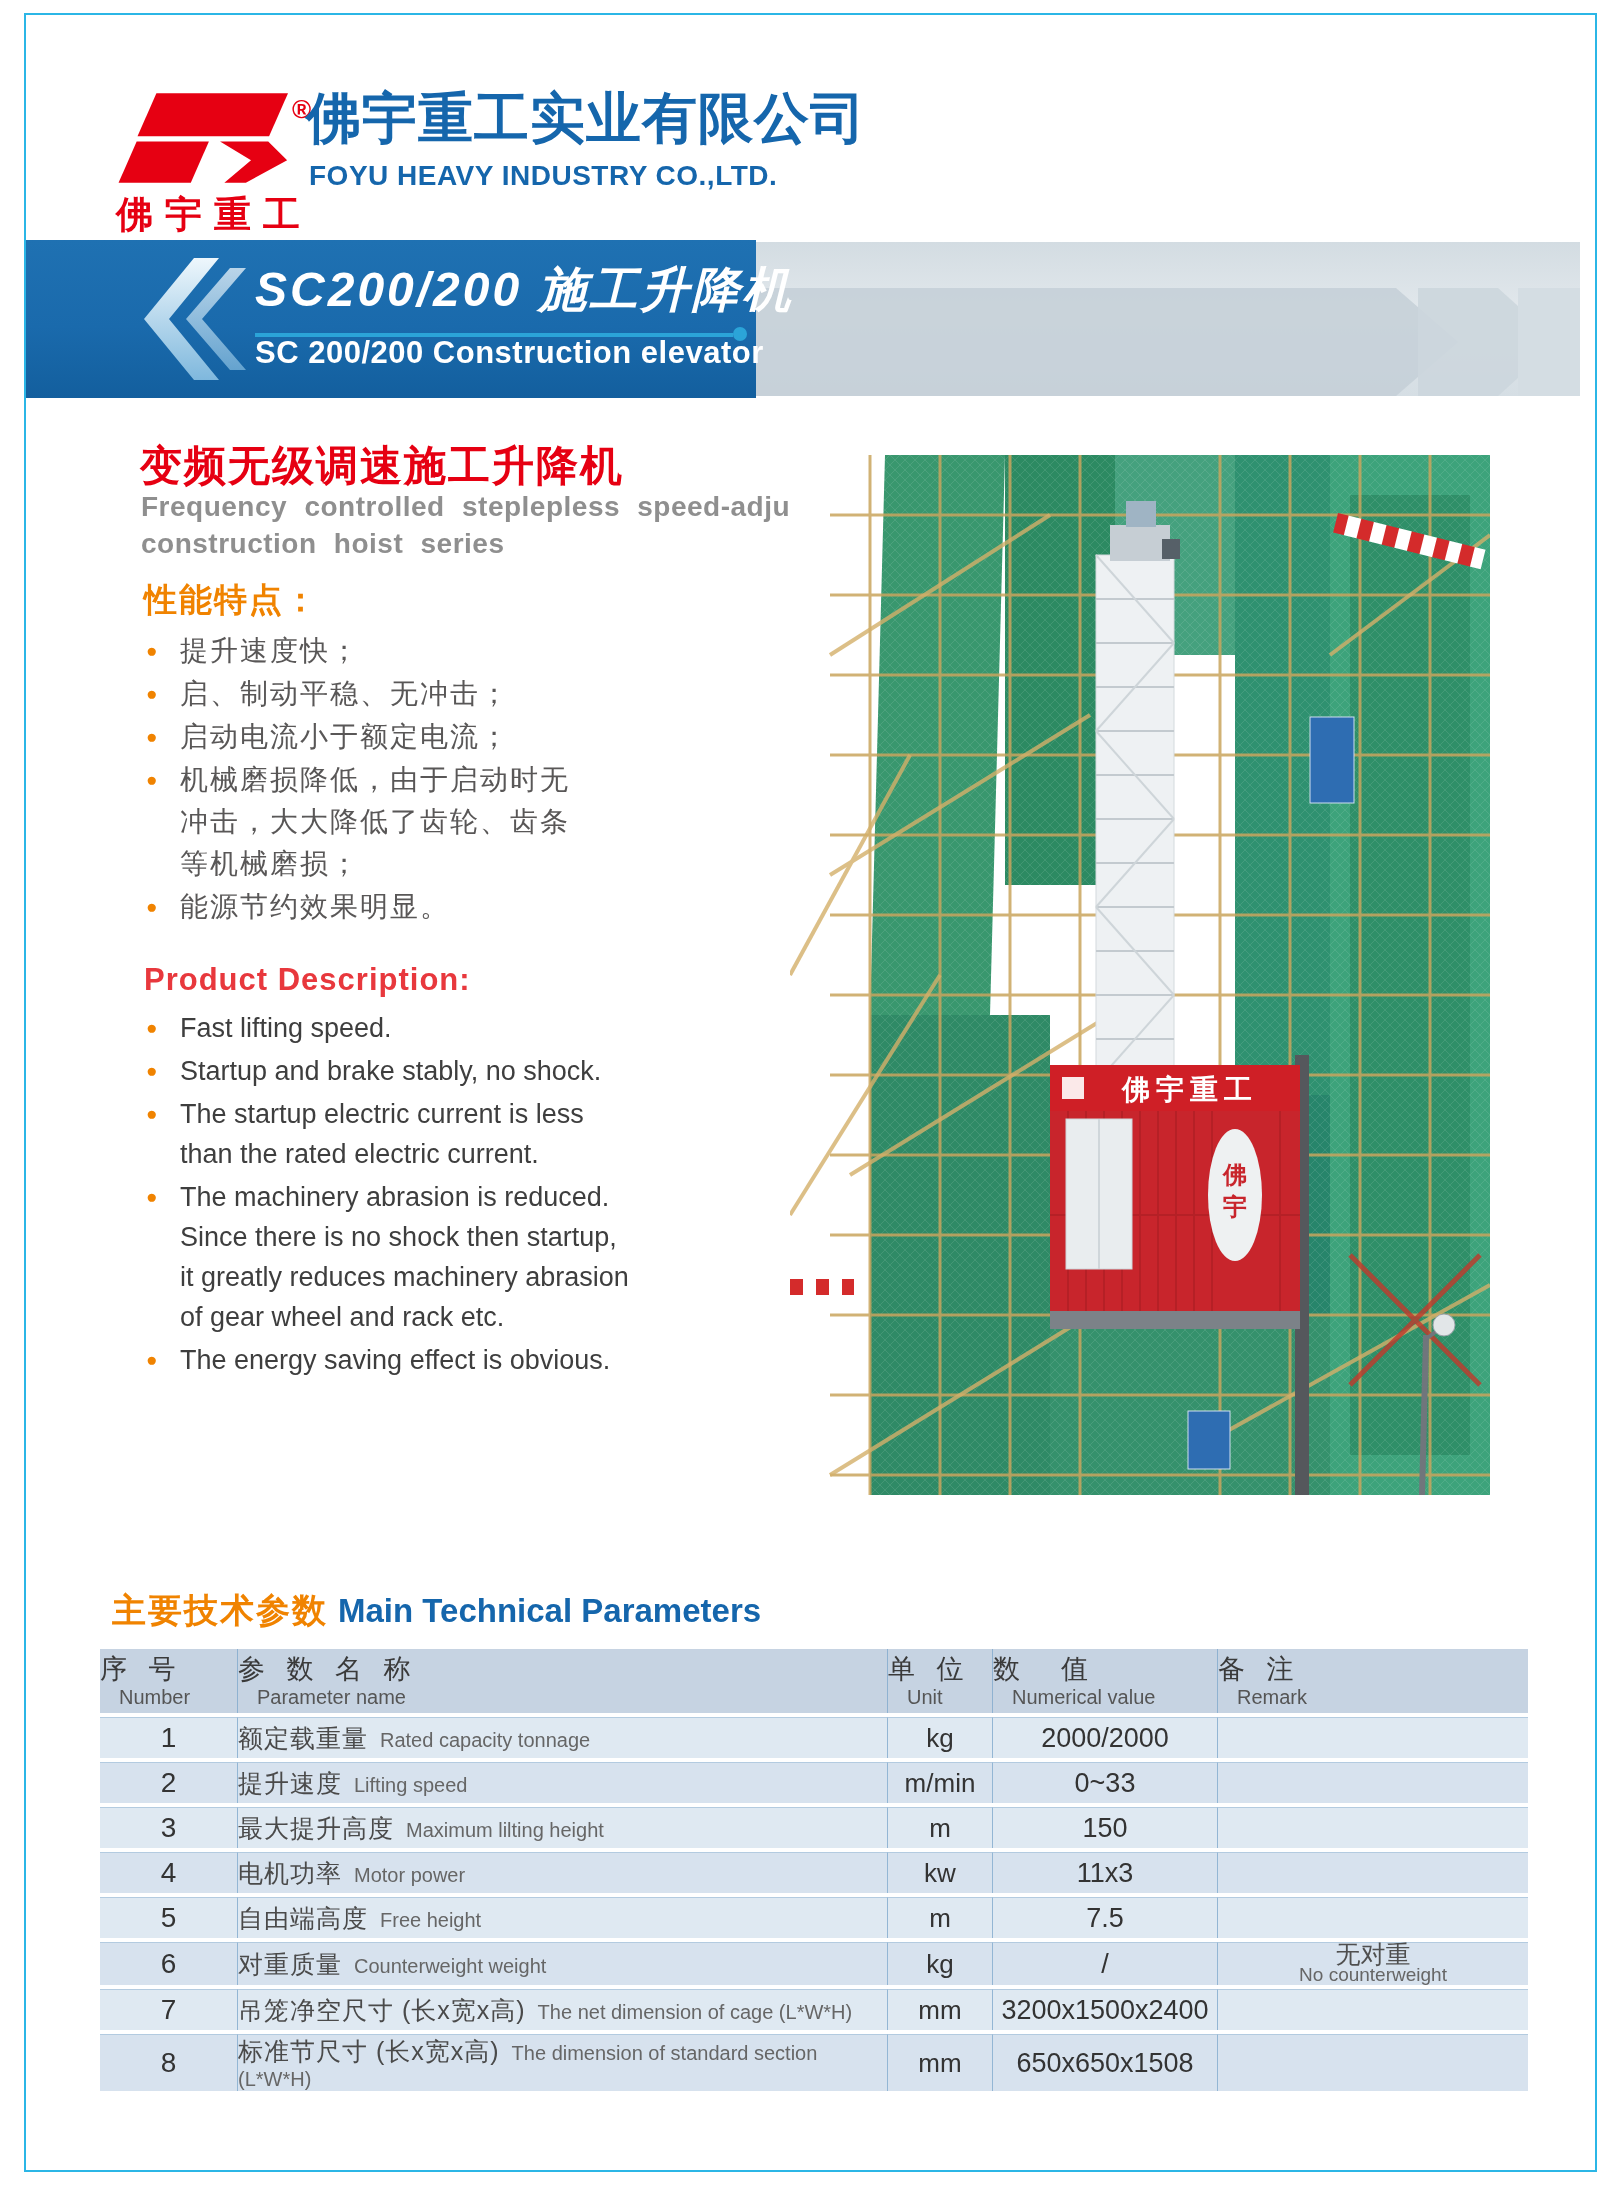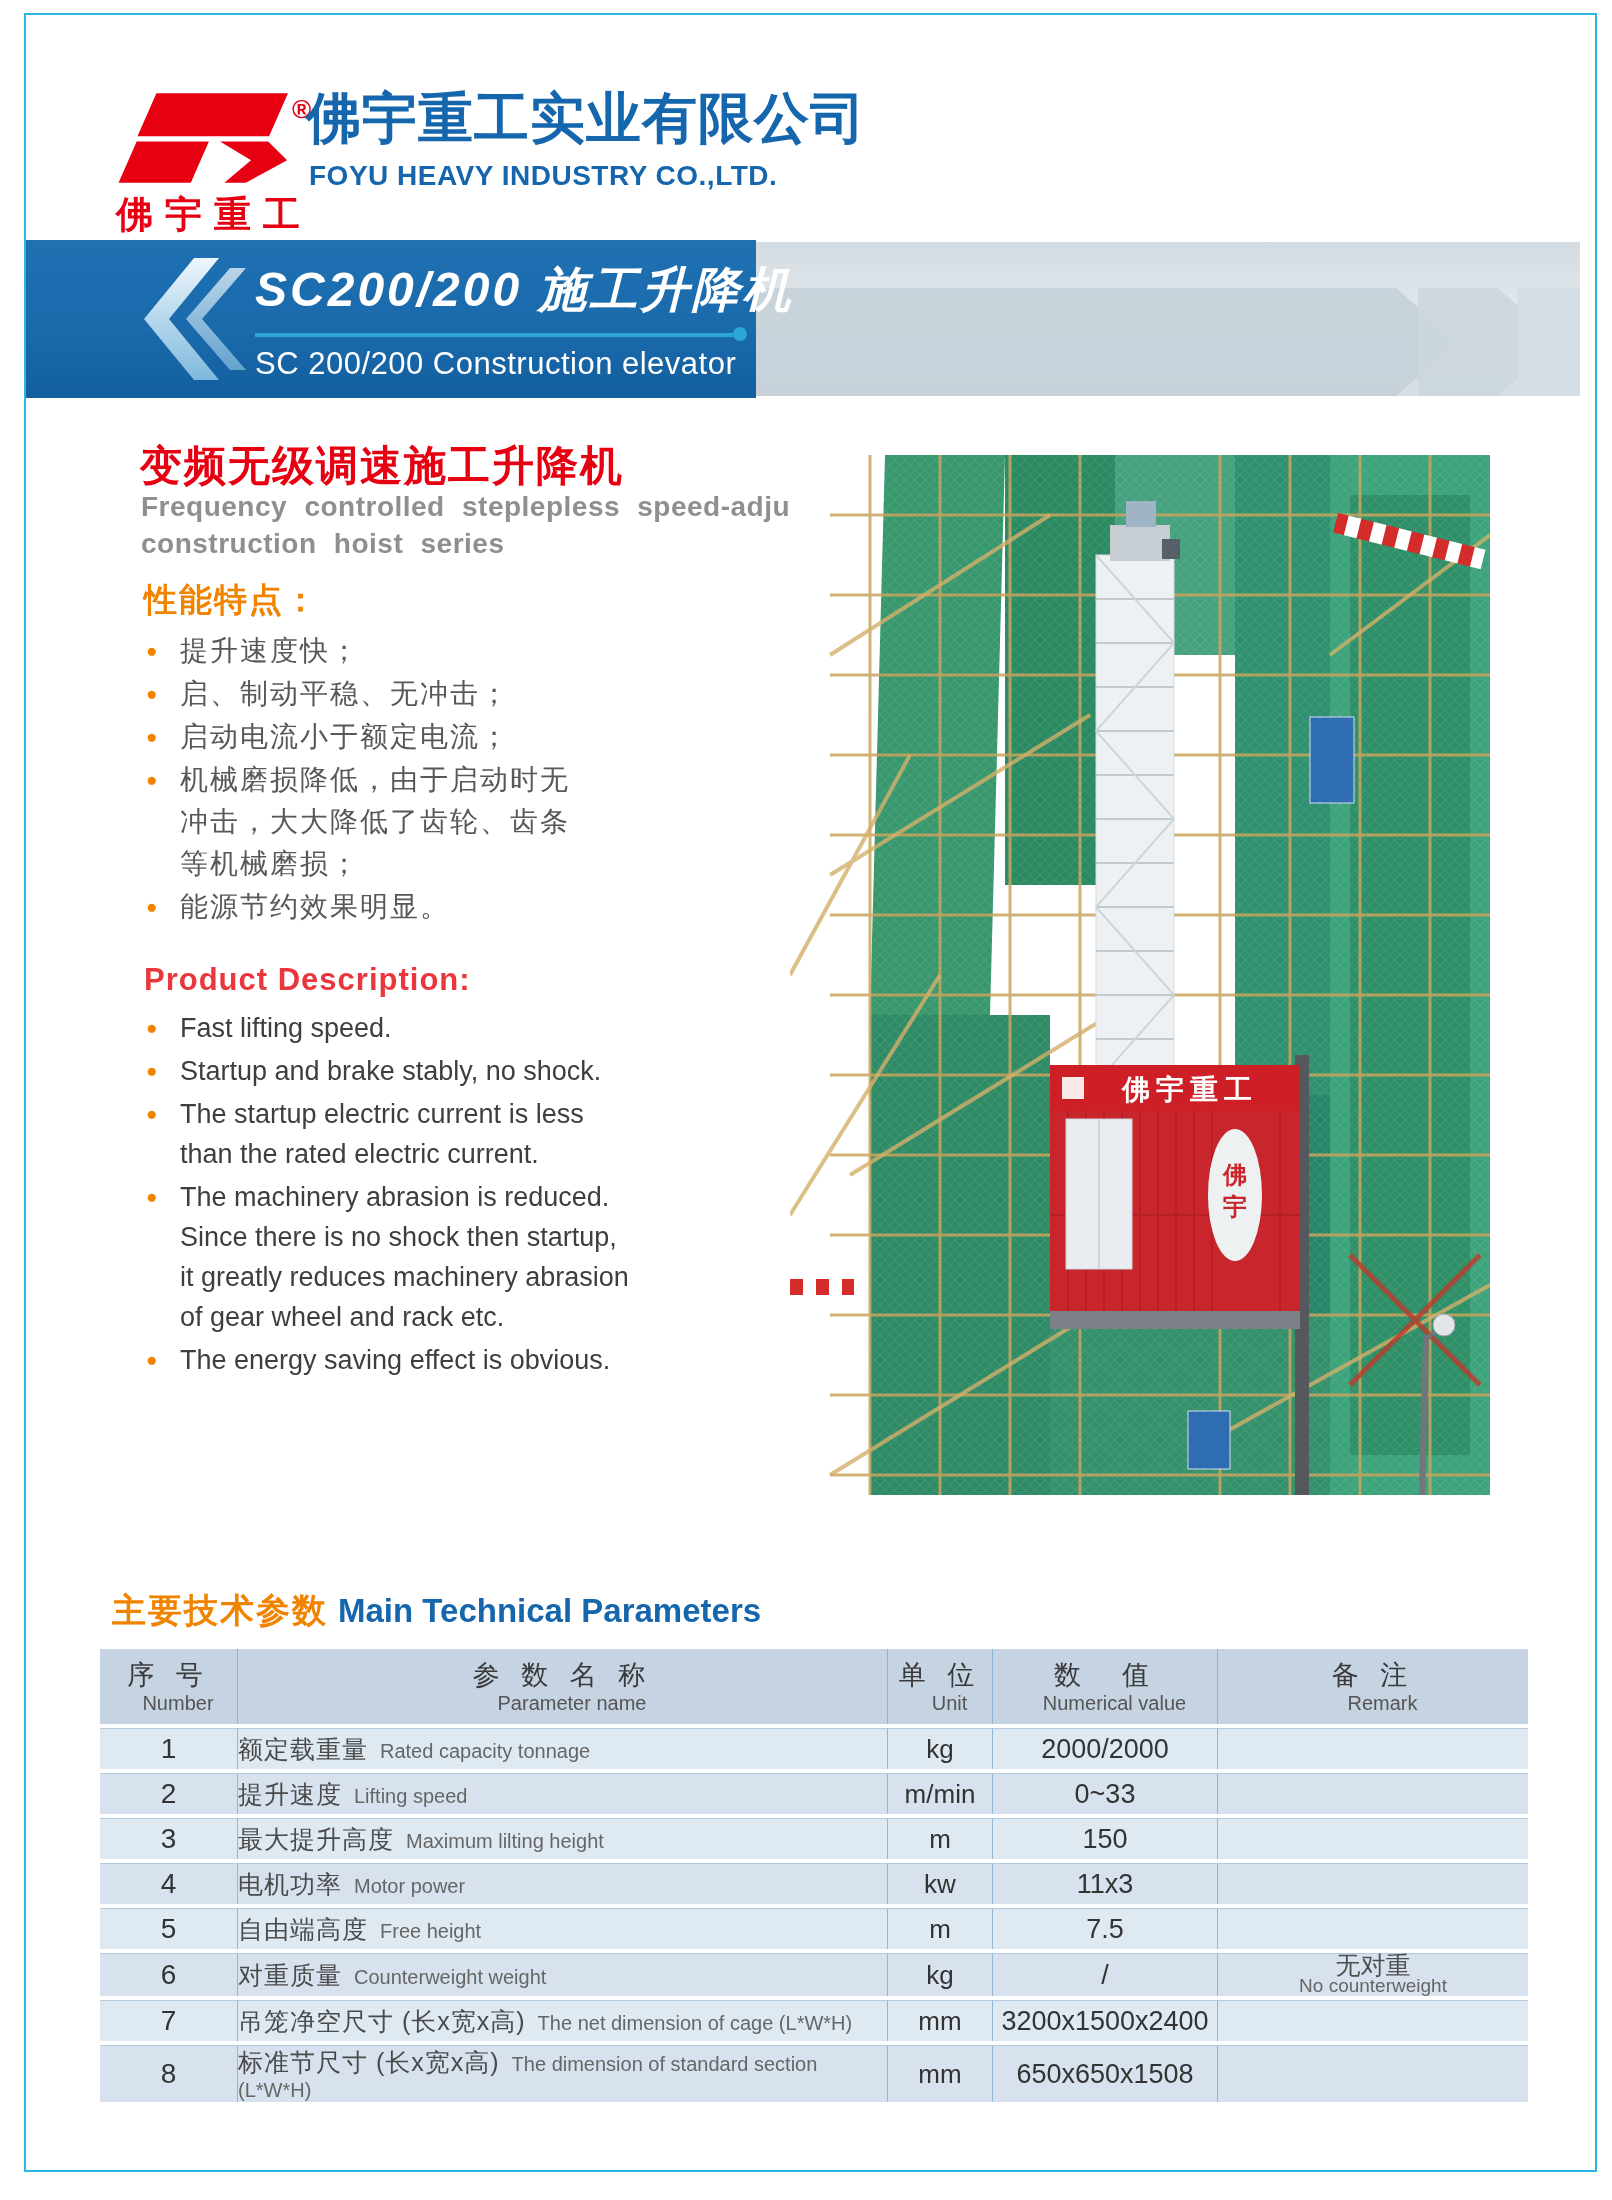--- a/index.html
+++ b/index.html
@@ -22,21 +22,21 @@
   .company-cn{left:306px;top:82px;font-size:55px;font-weight:bold;color:#1566ac;letter-spacing:1px;white-space:nowrap;}
   .company-en{left:309px;top:160px;font-size:28px;font-weight:bold;color:#1566ac;letter-spacing:0.5px;white-space:nowrap;}
 
   
   .banner-blue{left:26px;top:240px;width:730px;height:158px;background:linear-gradient(180deg,#1f71b2 0%,#1a6aac 55%,#135f9e 100%);}
   .banner-gray{left:756px;top:242px;width:824px;height:154px;background:linear-gradient(180deg,#d3dce2 0%,#e2e8ec 45%,#d5dee4 100%);overflow:hidden;}
   .banner-chevron{left:96px;top:18px;width:126px;height:122px;}
   .banner-title-cn{left:255px;top:258px;font-size:48px;font-weight:bold;font-style:italic;color:#ffffff;letter-spacing:3px;white-space:nowrap;}
   .banner-rule{left:255px;top:333px;width:478px;height:4px;background:#2ba4d8;}
   .banner-rule-dot{left:733px;top:327px;width:14px;height:14px;border-radius:50%;background:#2ba4d8;}
-  .banner-title-en{left:255px;top:346px;font-size:31px;font-weight:normal;color:#ffffff;letter-spacing:0.5px;white-space:nowrap;}
+  .banner-title-en{left:255px;top:335px;font-size:31px;font-weight:bold;color:#ffffff;letter-spacing:0.5px;white-space:nowrap;}
 
   
   .intro-cn{left:140px;top:438px;font-size:42px;font-weight:bold;color:#e60012;letter-spacing:2px;white-space:nowrap;text-align:center;}
   .intro-en{left:141px;top:488px;font-size:28px;font-weight:bold;color:#8f8f8f;line-height:37px;word-spacing:9px;letter-spacing:0.5px;}
 
   
   .features-heading{left:144px;top:578px;font-size:33px;font-weight:bold;color:#f08300;letter-spacing:2px;}
   ul.blist{list-style:none;margin:0;padding:0;}
   ul.blist li{position:relative;padding-left:36px;}
   .bullet{position:absolute;left:2px;top:0;color:#f08300;font-size:19px;}
@@ -55,21 +55,21 @@
   .params-title .cn{font-size:34px;font-weight:bold;color:#f08300;letter-spacing:2px;}
   .params-title .en{font-size:33px;font-weight:bold;color:#1566ac;margin-left:10px;}
   table.params{
     position:absolute;left:100px;top:1645px;width:1428px;
     border-collapse:separate;border-spacing:0 4px;table-layout:fixed;
   }
   table.params col.c0{width:138px;} table.params col.c1{width:650px;}
   table.params col.c2{width:105px;} table.params col.c3{width:225px;}
   table.params col.c4{width:310px;}
   table.params th{
-    background:#c6d3e2;height:75px;padding:0;vertical-align:middle;text-align:center;
+    background:#c6d3e2;height:64px;padding:0;vertical-align:middle;text-align:left;
     border-right:1px solid #8fb2d1;font-weight:normal;
   }
   table.params th:last-child{border-right:none;}
   th .hcn{display:block;font-size:27px;color:#3a3a3a;letter-spacing:7px;line-height:32px;}
   th .hen{display:block;font-size:20px;color:#555555;line-height:24px;margin-left:19px;}
   table.params td{
     height:40px;padding:0;vertical-align:middle;
     border-right:1px solid #93b6d4;border-top:1px solid #b3cbe0;
   }
   table.params td:last-child{border-right:none;}

